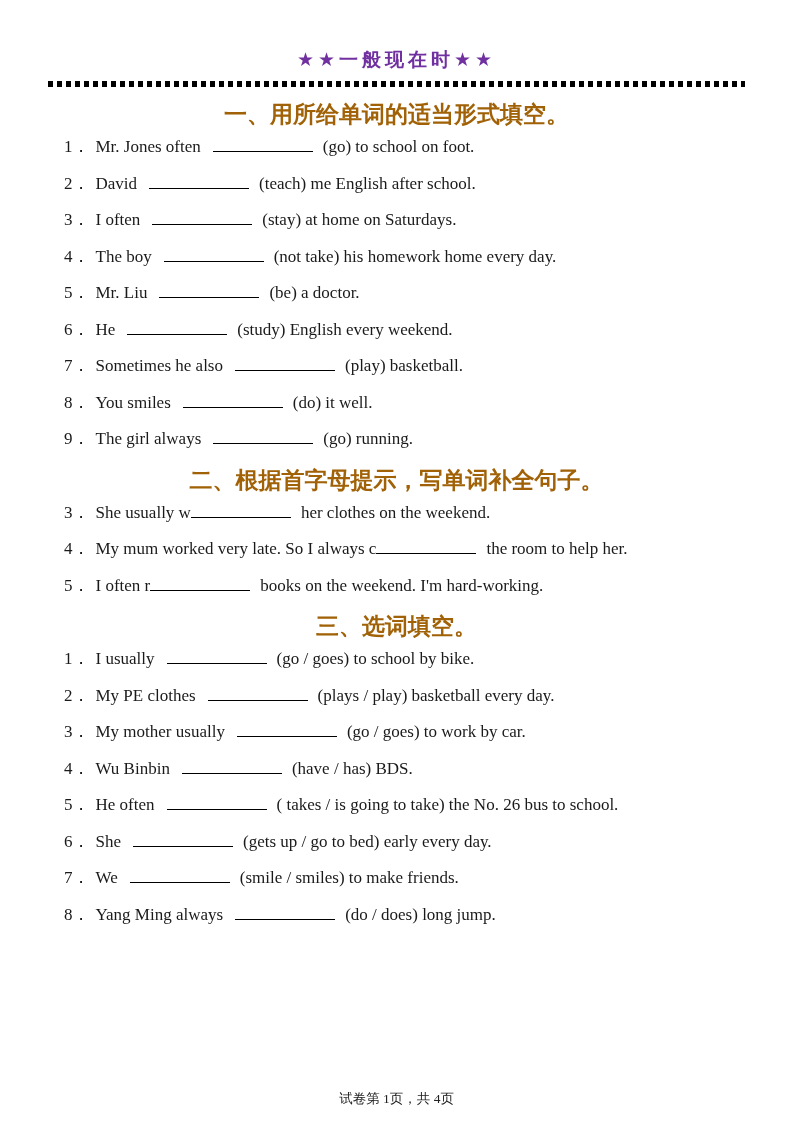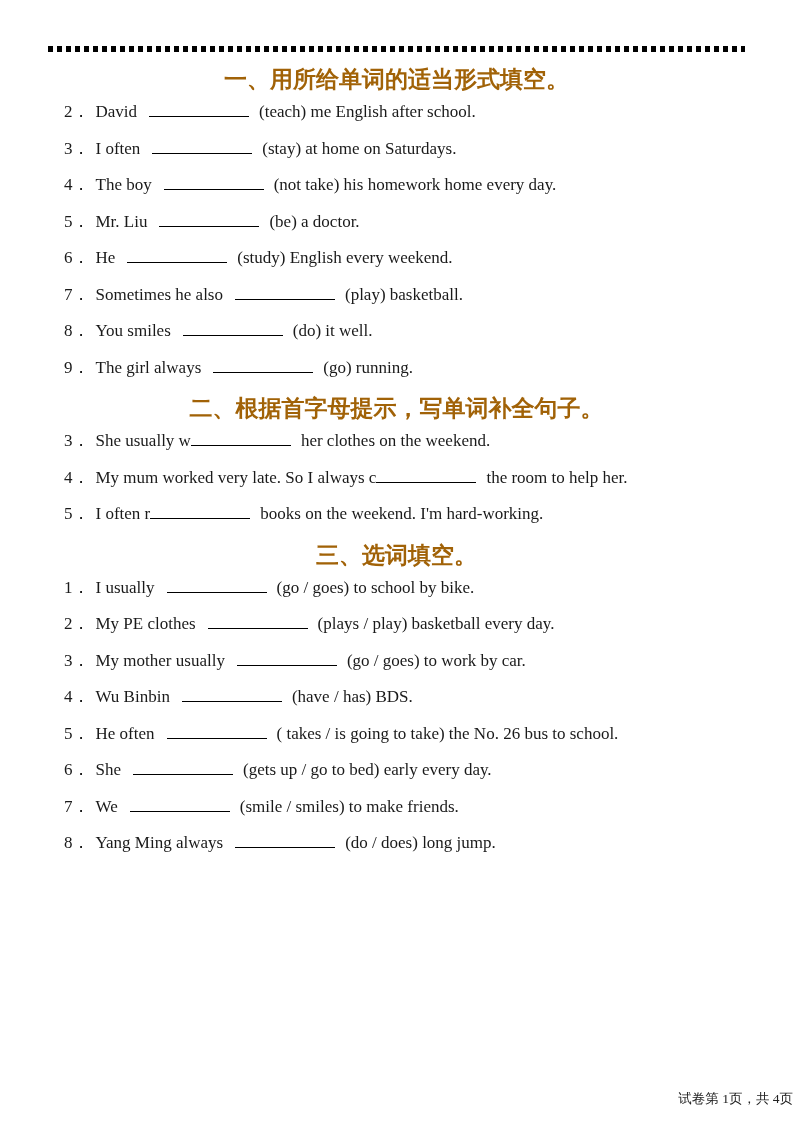--- a/index.html
+++ b/index.html
@@ -71,33 +71,35 @@
     border-bottom: 1px solid #000000;
     margin: 0 10px 0 12px;
     vertical-align: baseline;
   }
   .blank.attached { margin-left: 0; }
   .footer {
     position: absolute;
     left: 0;
     right: 0;
     bottom: 14px;
-    text-align: right;
+    text-align: center;
     font-size: 13.5px;
     color: #222222;
     font-family: "Liberation Serif", "DejaVu Serif", serif;
   }
 </style>
 </head>
 <body>
 
 <div class="page">
+  <div class="subtitle">★★一般现在时★★</div>
   <div class="dotted-divider"></div>
   <div>
       <div class="section-header">一、用所给单词的适当形式填空。</div>
+      <div class="item"><span class="num">1．</span><span>Mr. Jones often</span><span class="blank"></span><span>(go) to school on foot.</span></div>
       <div class="item"><span class="num">2．</span><span>David</span><span class="blank"></span><span>(teach) me English after school.</span></div>
       <div class="item"><span class="num">3．</span><span>I often</span><span class="blank"></span><span>(stay) at home on Saturdays.</span></div>
       <div class="item"><span class="num">4．</span><span>The boy</span><span class="blank"></span><span>(not take) his homework home every day.</span></div>
       <div class="item"><span class="num">5．</span><span>Mr. Liu</span><span class="blank"></span><span>(be) a doctor.</span></div>
       <div class="item"><span class="num">6．</span><span>He</span><span class="blank"></span><span>(study) English every weekend.</span></div>
       <div class="item"><span class="num">7．</span><span>Sometimes he also</span><span class="blank"></span><span>(play) basketball.</span></div>
       <div class="item"><span class="num">8．</span><span>You smiles</span><span class="blank"></span><span>(do) it well.</span></div>
       <div class="item"><span class="num">9．</span><span>The girl always</span><span class="blank"></span><span>(go) running.</span></div>
       <div class="section-header">二、根据首字母提示，写单词补全句子。</div>
       <div class="item"><span class="num">3．</span><span>She usually w</span><span class="blank attached"></span><span>her clothes on the weekend.</span></div>

